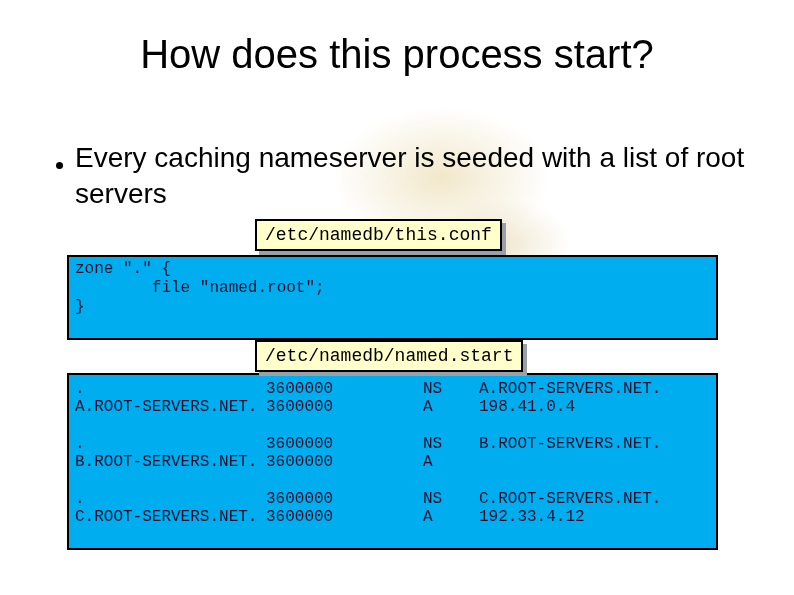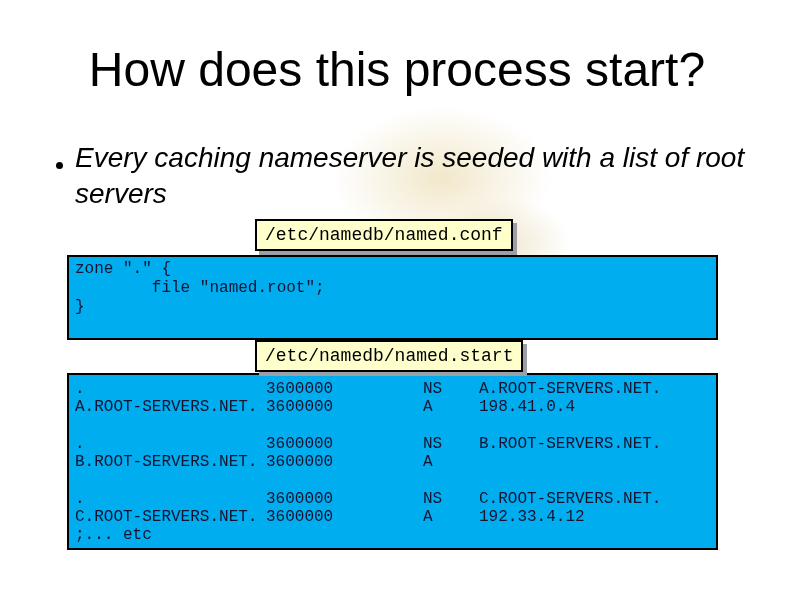--- a/index.html
+++ b/index.html
@@ -11,29 +11,29 @@
   
   .watermark{
     position:absolute;left:270px;top:100px;width:330px;height:260px;z-index:0;
     background:
       radial-gradient(ellipse 46% 38% at 52% 30%, rgba(228,208,150,0.50), rgba(228,208,150,0) 72%),
       radial-gradient(ellipse 50% 42% at 45% 72%, rgba(222,198,136,0.42), rgba(240,228,190,0) 68%),
       radial-gradient(ellipse 30% 25% at 70% 55%, rgba(214,186,120,0.35), rgba(240,228,190,0) 70%);
     filter:blur(1px);
   }
   .title{
-    position:absolute;top:48px;left:0;width:100%;text-align:center;z-index:2;
-    font-size:48px;line-height:44px;font-weight:400;color:#000;
+    position:absolute;top:32px;left:0;width:100%;text-align:center;z-index:2;
+    font-size:40px;line-height:44px;font-weight:400;color:#000;
   }
   .bullet-item{position:absolute;left:52px;top:140px;width:710px;z-index:2;}
   .bullet-dot{
     position:absolute;left:4px;top:22px;width:7px;height:7px;background:#000;border-radius:50%;
   }
   .bullet-text{
-    margin-left:23px;font-size:28px;line-height:36px;color:#000;font-style:italic;
+    margin-left:23px;font-size:28px;line-height:36px;color:#000;
   }
   .file-label{
     position:absolute;z-index:3;
     background:#FFFFCC;border:2px solid #000;
     box-shadow:4px 4px 0 0 #9aA0a6;
     font-family:"Liberation Mono","DejaVu Sans Mono",monospace;
     font-size:18px;line-height:26px;padding:1px 8px;white-space:pre;color:#000;
   }
   .label-conf{left:255px;top:219px;}
   .label-root{left:255px;top:340px;}
@@ -60,21 +60,21 @@
 
   <div class="watermark"></div>
 
   <div class="title">How does this process start?</div>
 
   <div class="bullet-item">
     <div class="bullet-dot"></div>
     <div class="bullet-text">Every caching nameserver is seeded with a list of root servers</div>
   </div>
 
-  <div class="file-label label-conf">/etc/namedb/named.conf</div>
+  <div class="file-label label-conf">/etc/namedb/this.conf</div>
 
   <div class="code-box box-conf">
     <div class="code-line">zone "." {</div>
     <div class="code-line">        file "named.root";</div>
     <div class="code-line">}</div>
   </div>
 
   <div class="file-label label-root">/etc/namedb/named.start</div>
 
   <div class="code-box box-root">
@@ -105,20 +105,19 @@
       <span>.</span>
       <span>3600000</span>
       <span>NS</span>
       <span>C.ROOT-SERVERS.NET.</span>
 
       <span>C.ROOT-SERVERS.NET.</span>
       <span>3600000</span>
       <span>A</span>
       <span>192.33.4.12</span>
 
-      <span>;... etc</span>
       <span></span>
       <span></span>
       <span></span>
     </div>
   </div>
 
 </div>
 
 </body></html>

